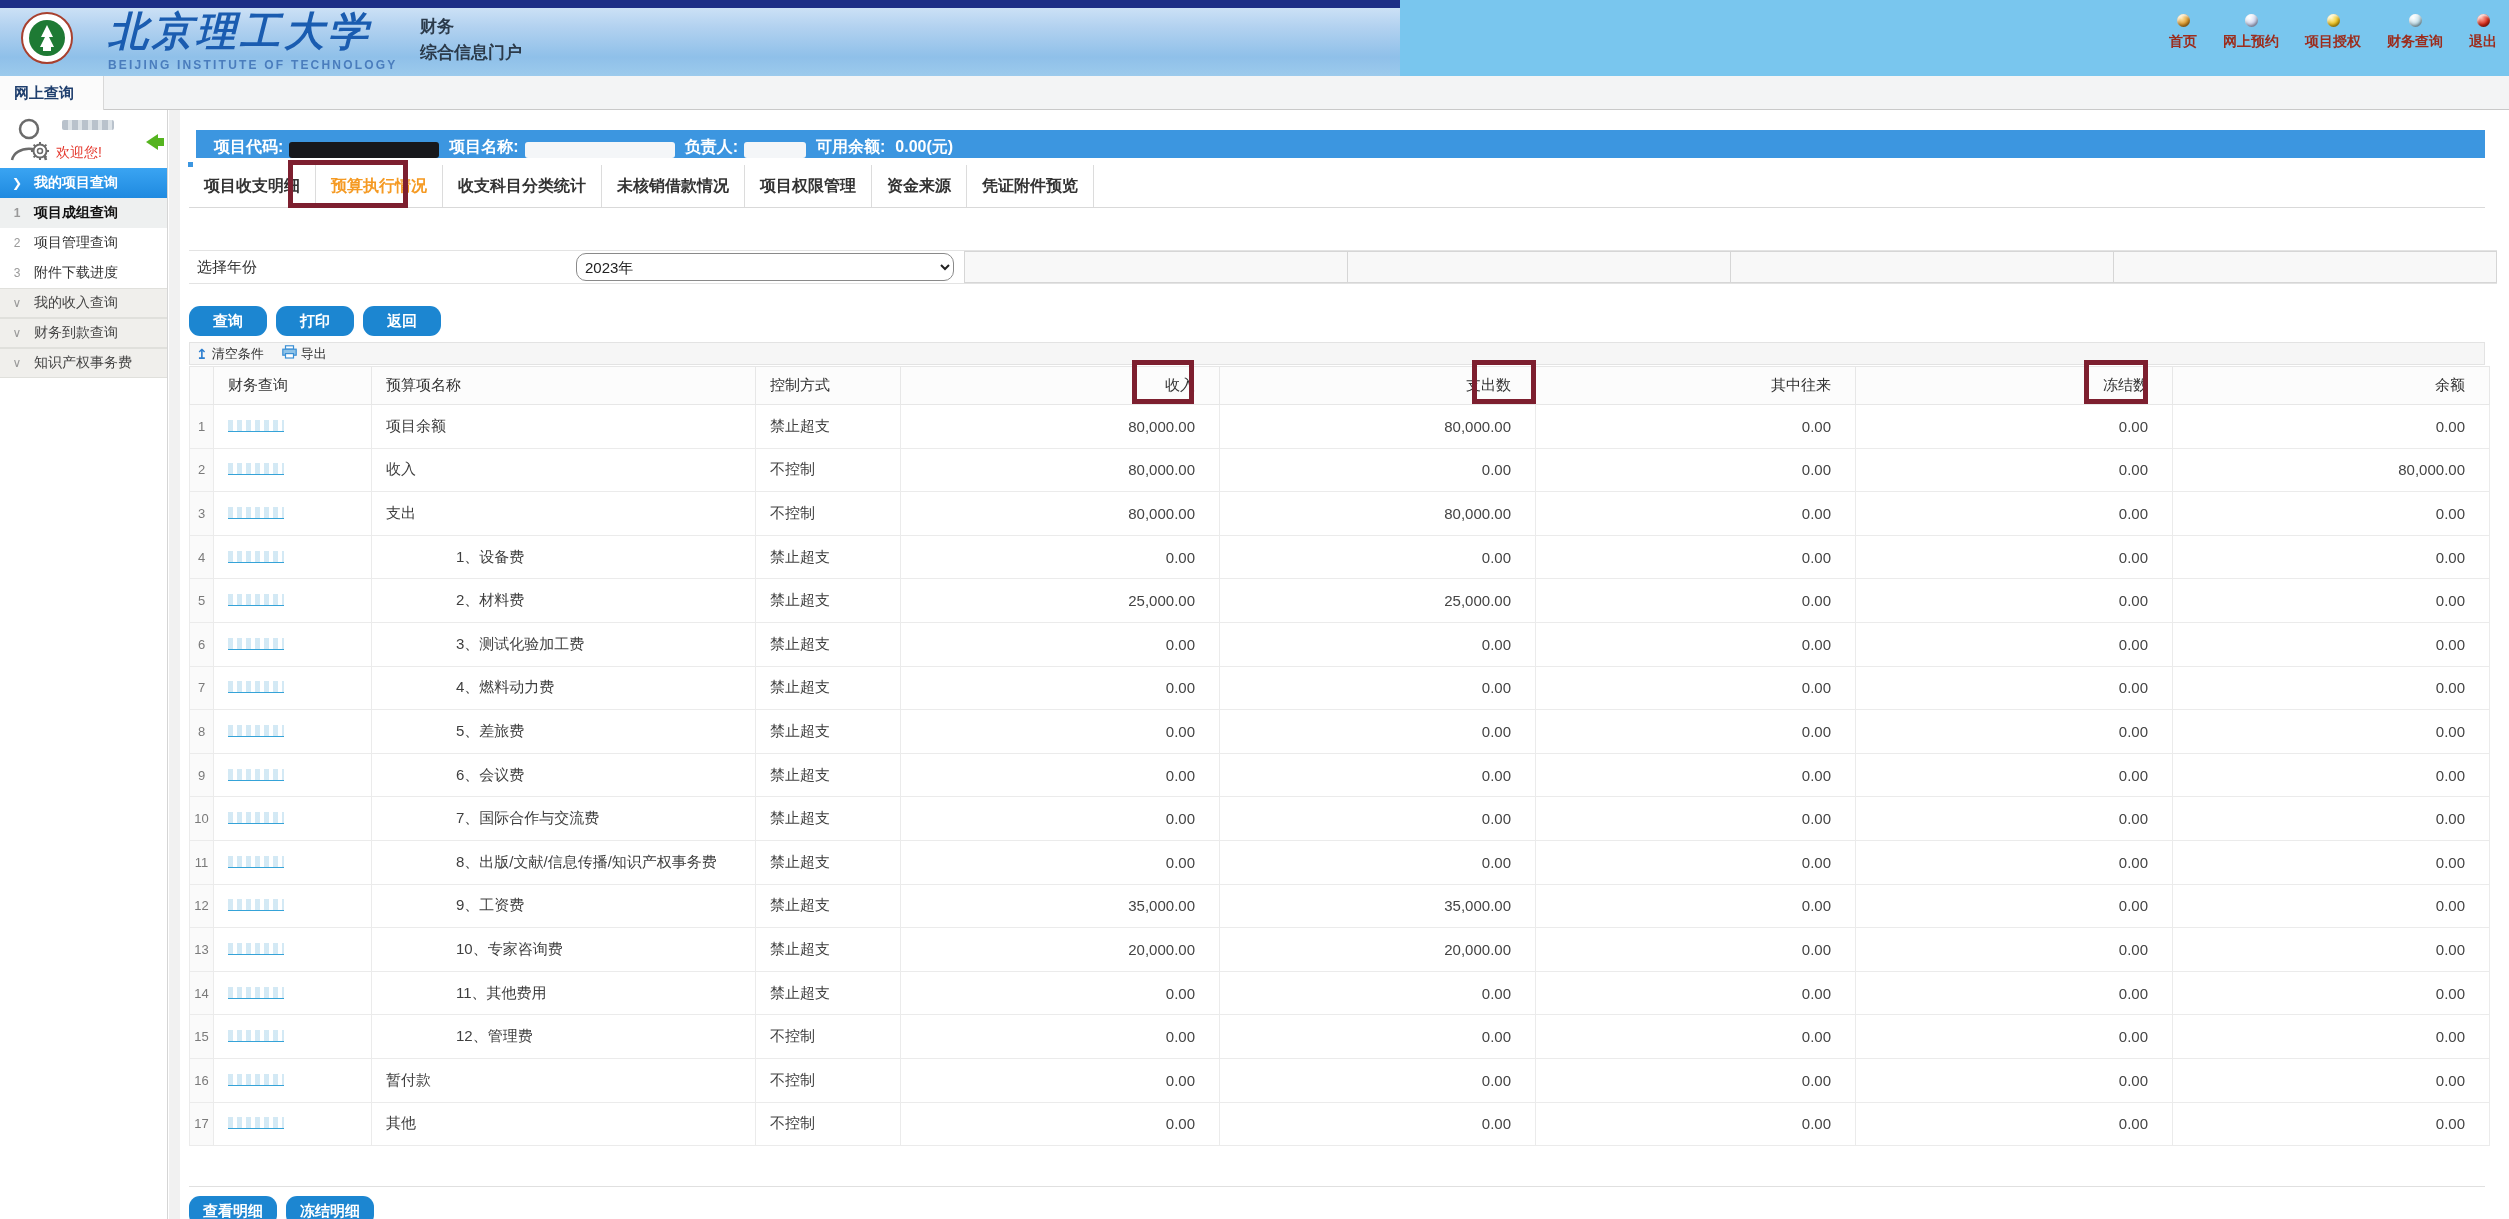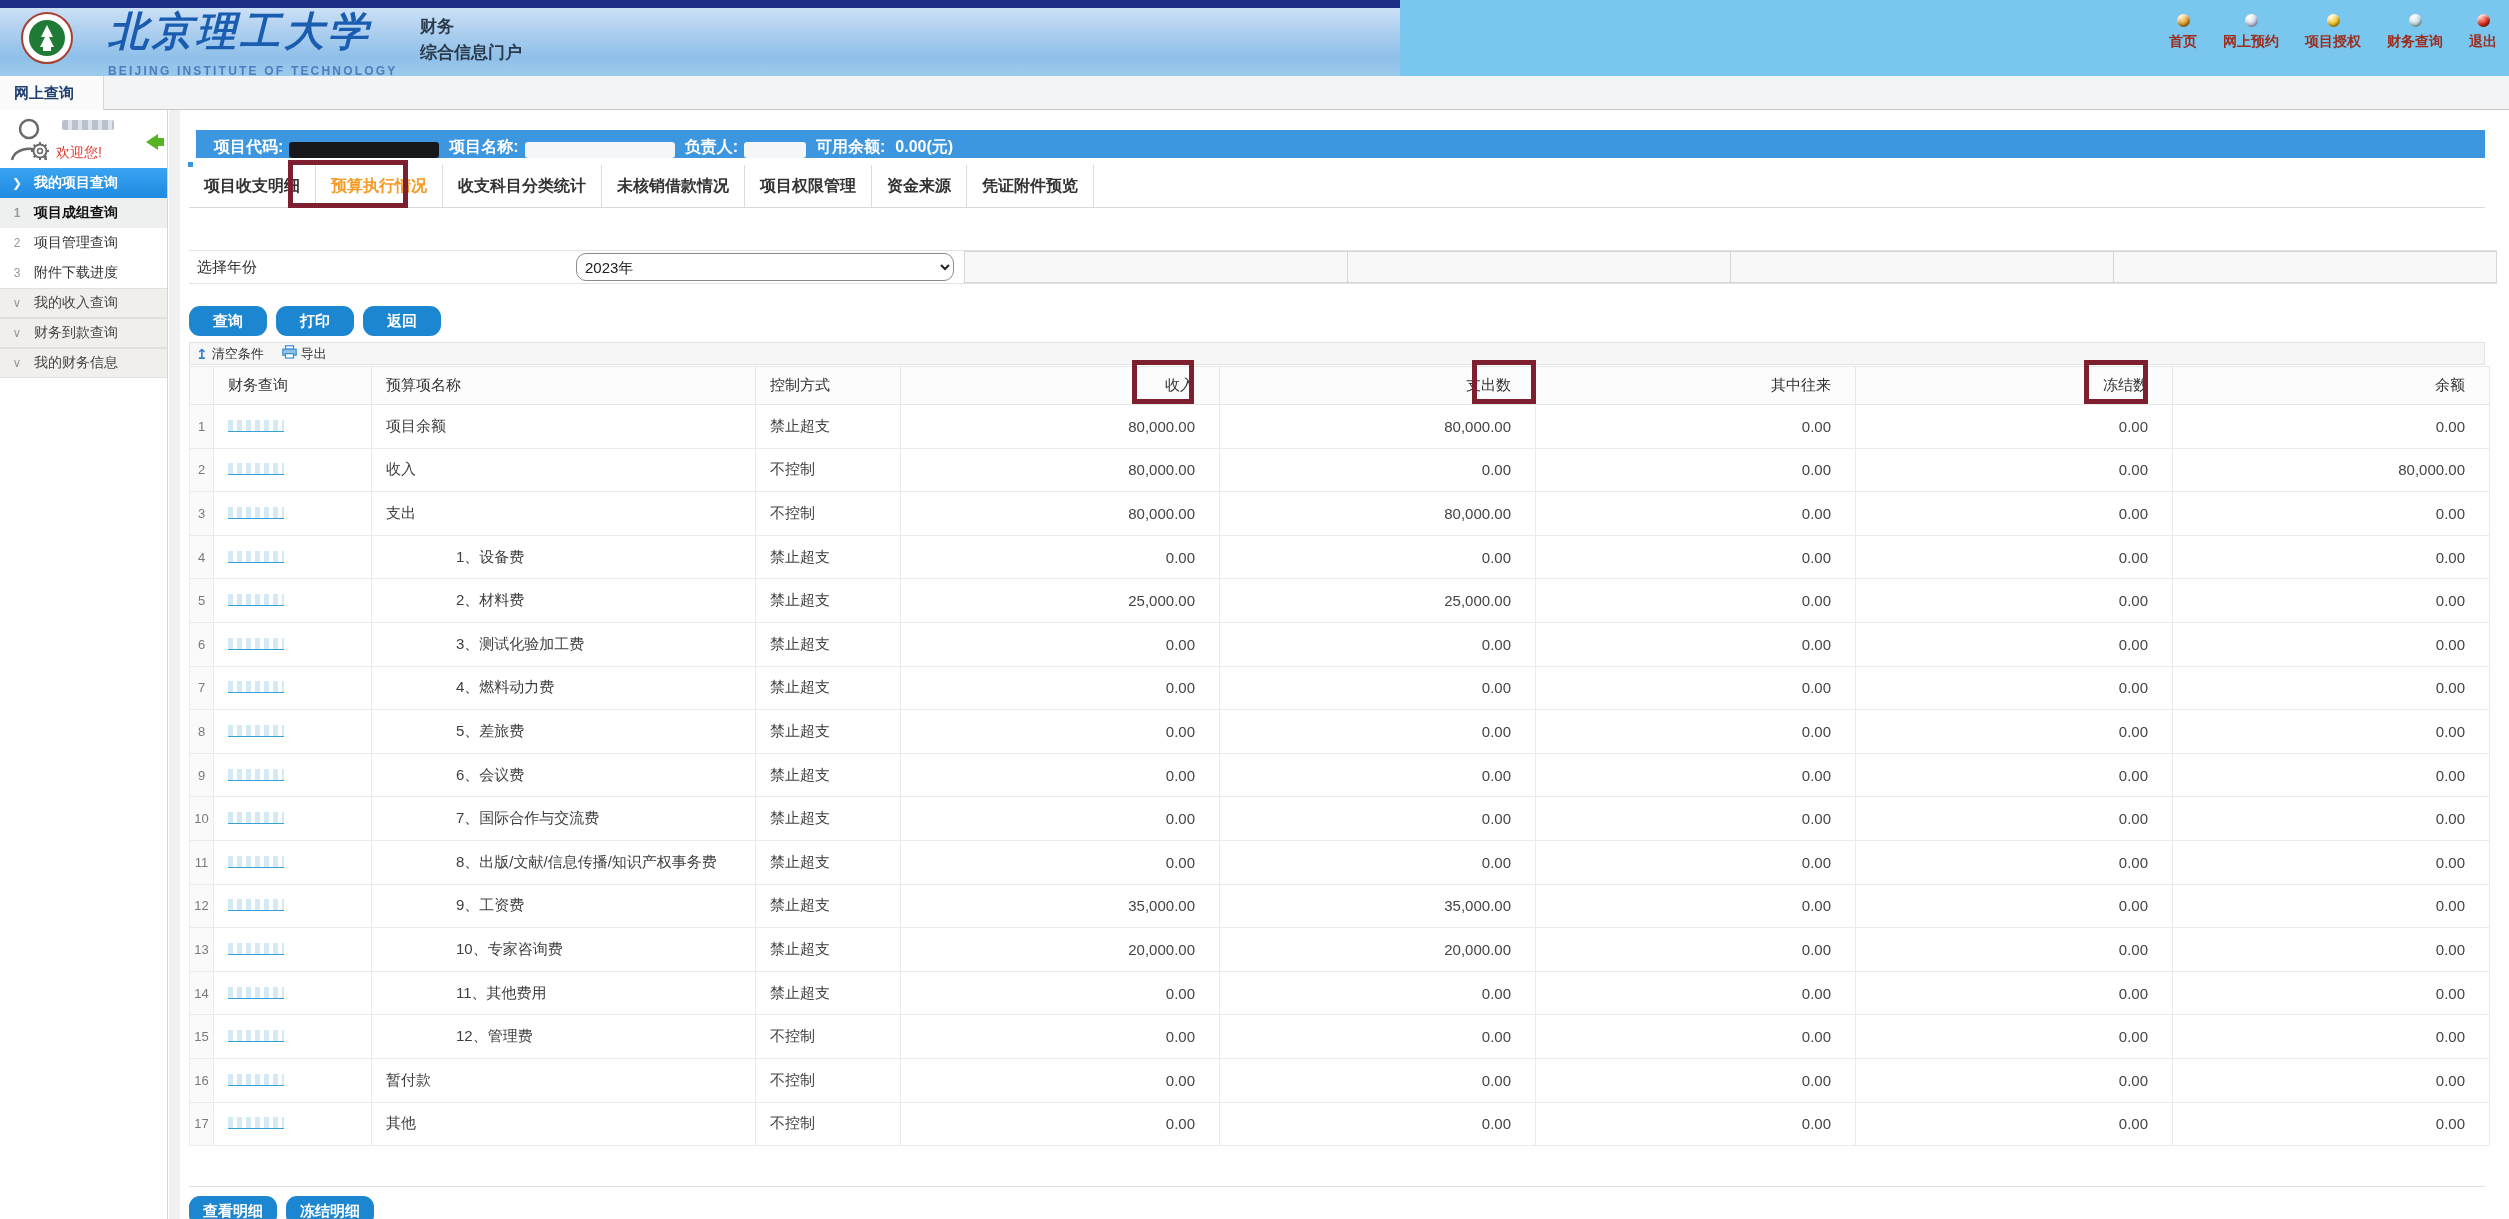--- a/index.html
+++ b/index.html
@@ -9,21 +9,21 @@
 
   
   .header { position:absolute; left:0; top:0; width:2509px; height:76px;
     background:linear-gradient(180deg,#d6e7f8 0%,#b3d2f0 35%,#8fc0e9 75%,#9ccaec 100%); }
   .header-navy { position:absolute; left:0; top:0; width:1400px; height:8px; background:#1c2e86; }
   .header-cyan { position:absolute; left:1400px; top:0; width:1109px; height:76px; background:#79c6ee; }
   .logo-wrap { position:absolute; left:20px; top:11px; width:54px; height:54px; }
   .school { position:absolute; left:108px; top:12px; }
   .school-cn { font-family:"Liberation Serif","DejaVu Serif",serif; font-weight:bold; font-style:italic;
     font-size:40px; color:#1a5cb0; letter-spacing:4px; line-height:40px; }
-  .school-en { font-size:12px; color:#4a7dbd; letter-spacing:2.2px; margin-top:12px; font-weight:bold; }
+  .school-en { font-size:12px; color:#4a7dbd; letter-spacing:2.2px; margin-top:6px; font-weight:bold; }
   .portal { position:absolute; left:420px; top:14px; font-size:17px; font-weight:bold; color:#2b3a4a; line-height:26px; }
   .top-nav { position:absolute; right:12px; top:14px; display:flex; gap:26px; z-index:5; }
   .top-nav-item { display:flex; flex-direction:column; align-items:center; cursor:pointer; }
   .nav-ball { width:13px; height:13px; border-radius:50%; margin-bottom:6px;
     box-shadow:inset -1px -2px 3px rgba(0,0,0,.35), inset 1px 2px 2px rgba(255,255,255,.8); }
   .top-nav-item .lbl { font-size:14px; font-weight:bold; color:#9c2c1c; white-space:nowrap; }
 
   
   .tabstrip { position:absolute; left:0; top:76px; width:2509px; height:34px; background:#f3f4f5;
     border-bottom:1px solid #c9c9c9; }
@@ -209,21 +209,21 @@
         <div class="side-item section">
     <span class="mark">∨</span>
     <span class="lbl">我的收入查询</span>
   </div>
         <div class="side-item section">
     <span class="mark">∨</span>
     <span class="lbl">财务到款查询</span>
   </div>
         <div class="side-item section">
     <span class="mark">∨</span>
-    <span class="lbl">我的财务信息</span>
+    <span class="lbl">知识产权事务费</span>
   </div>
       </div>
   </div>
   <div class="splitter"></div>
 
   <div class="main">
     <div class="info-bar">
       <span class="info-bullet"></span>
       <span class="seg">项目代码:</span>
       <span class="redact black" style="width:150px"></span>

